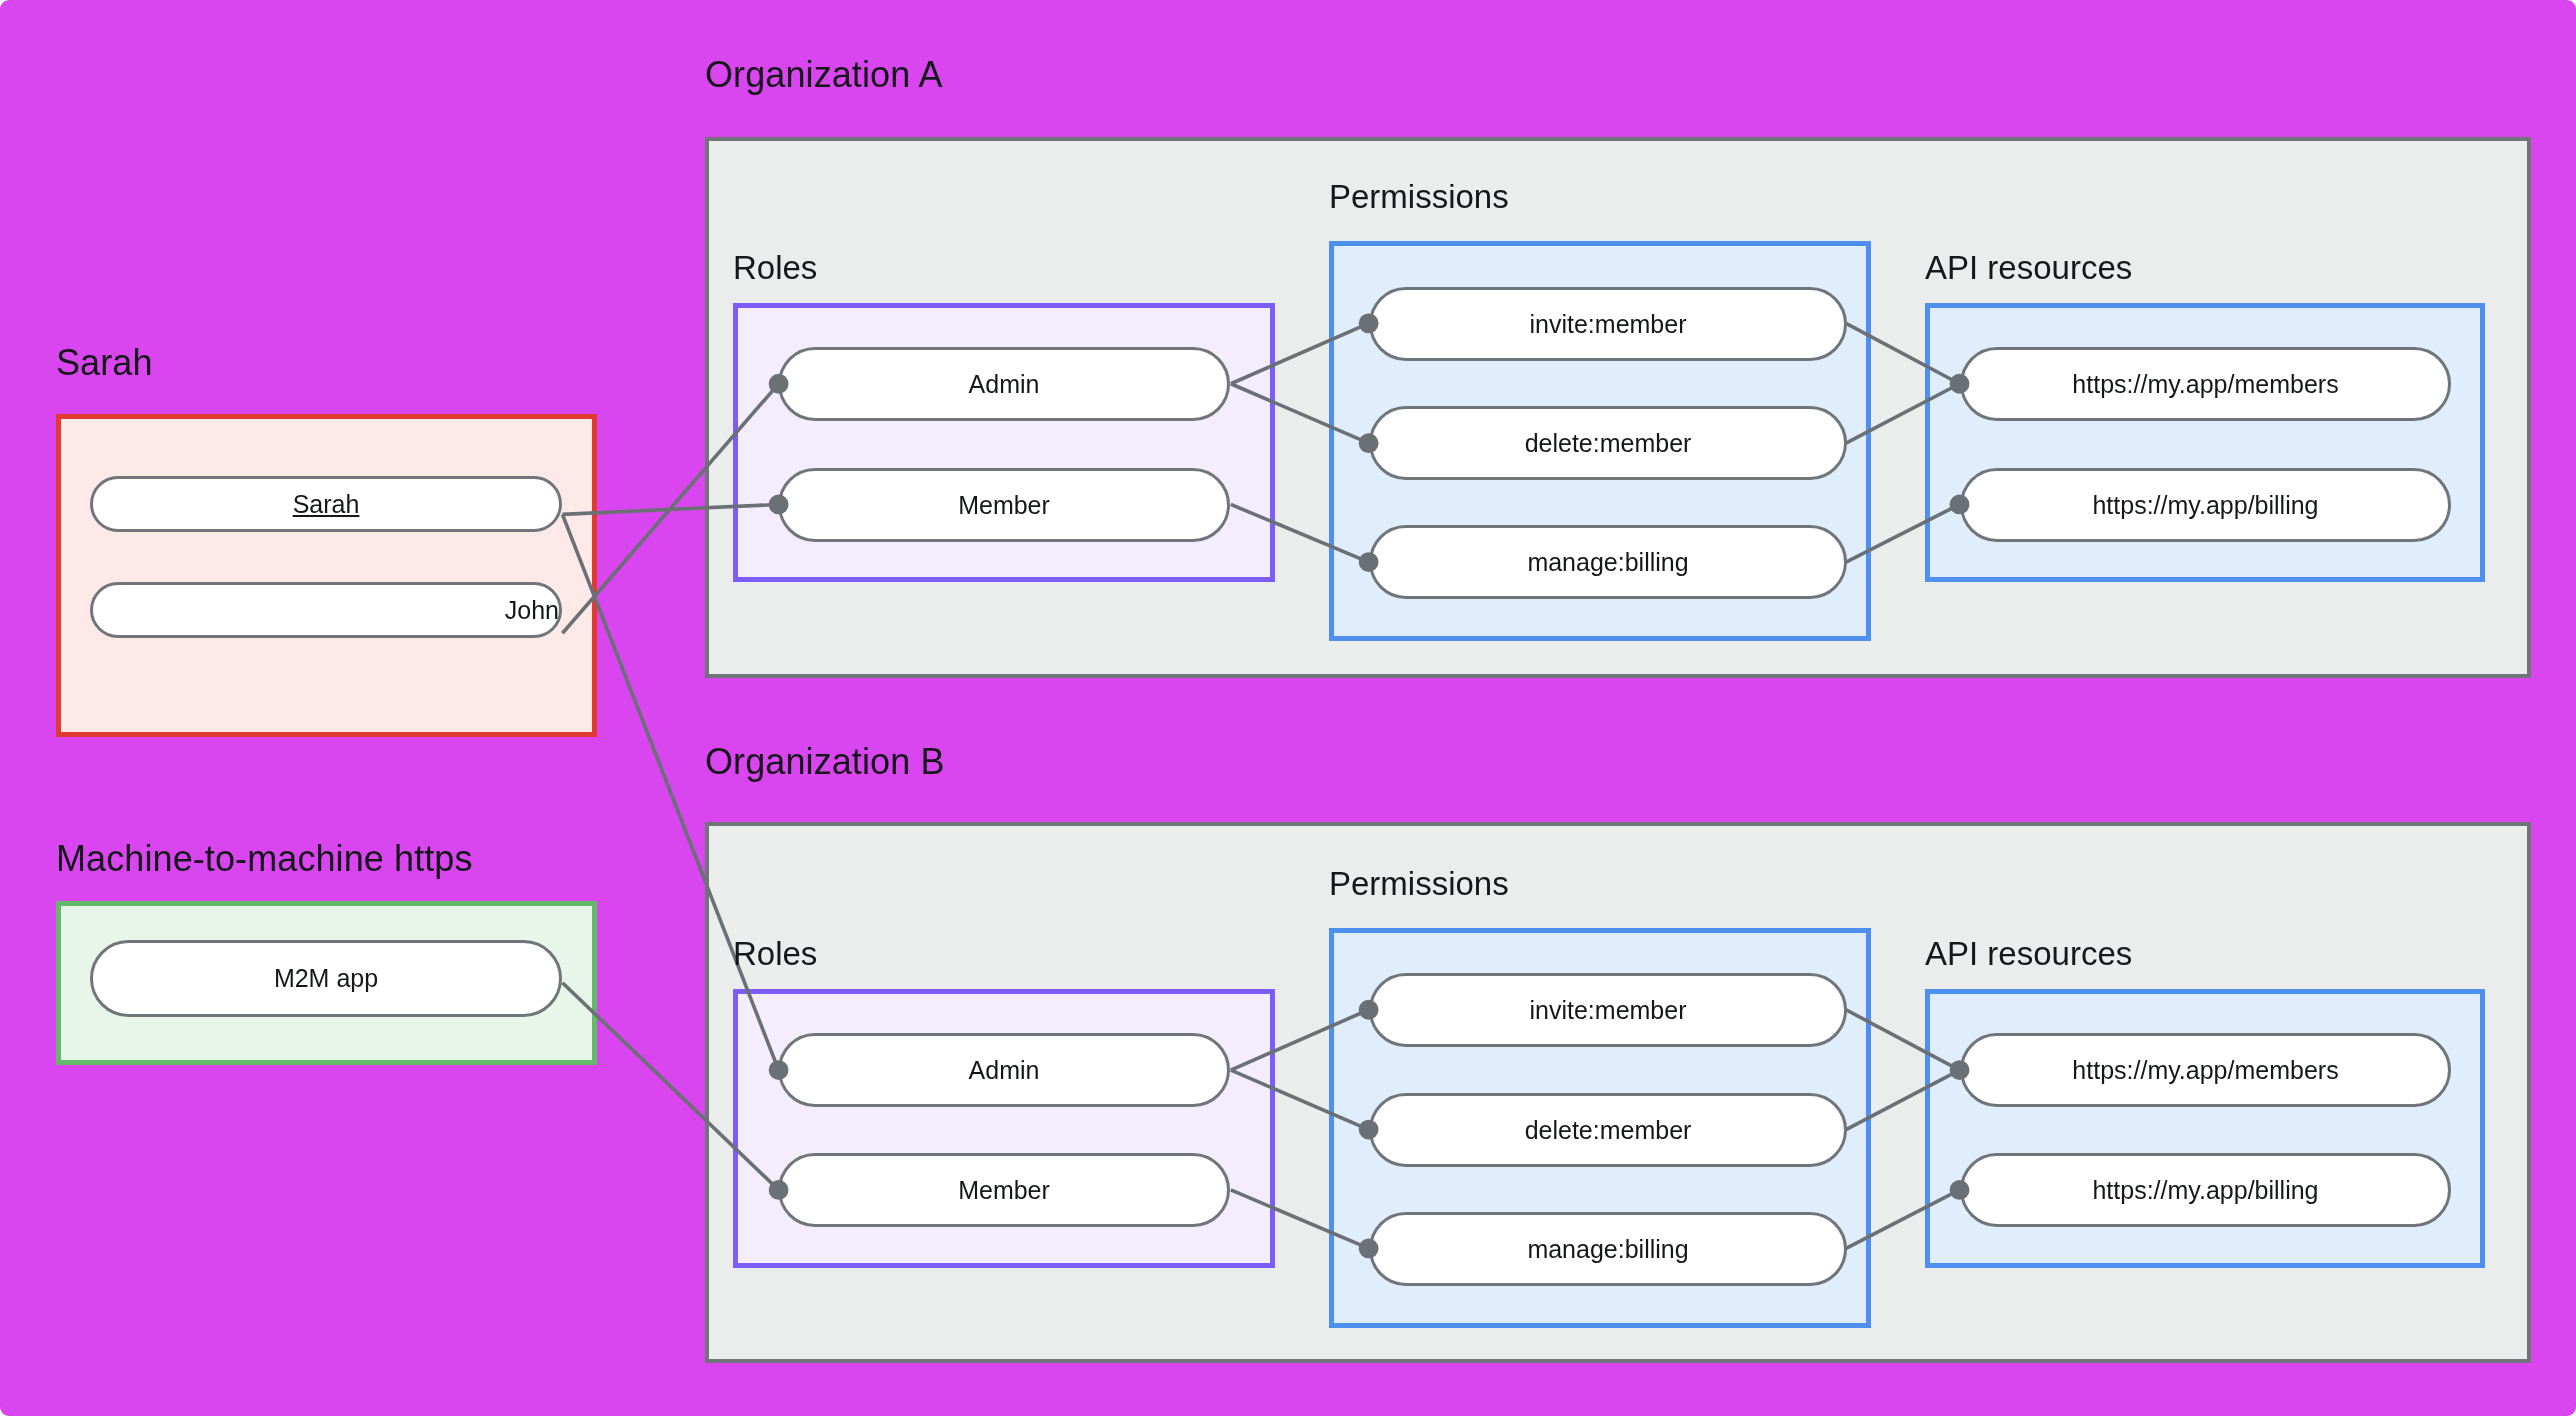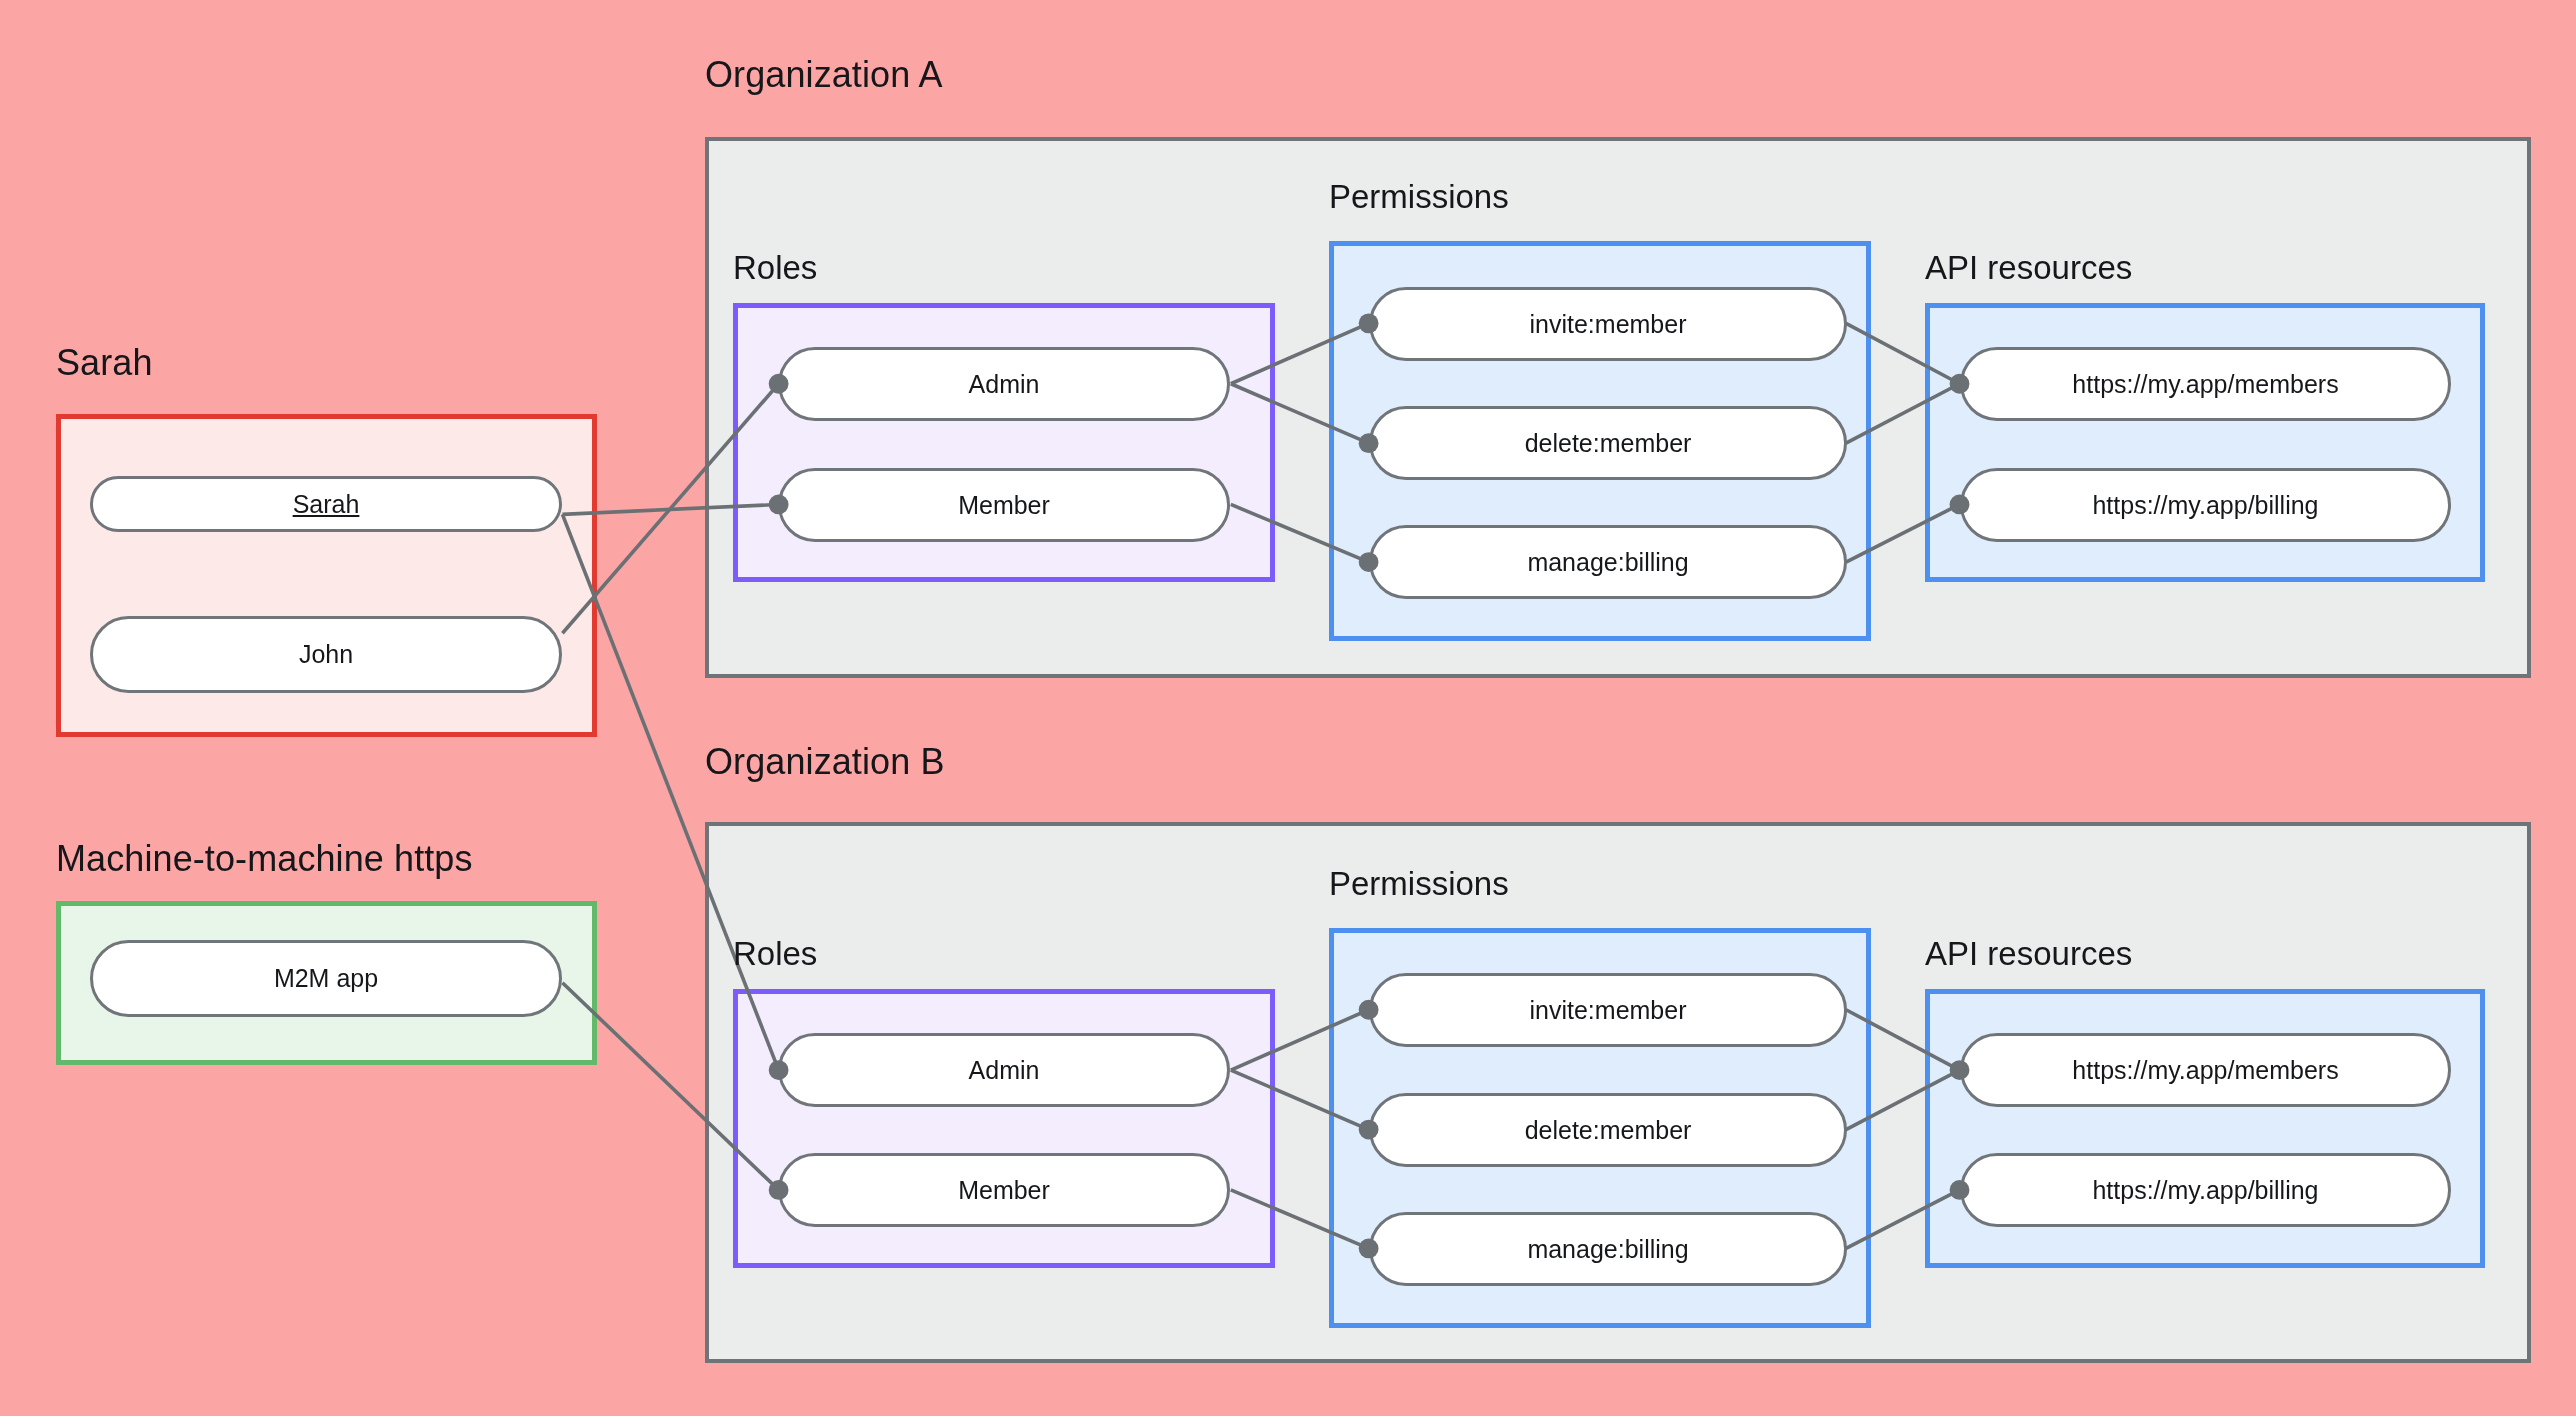--- a/index.html
+++ b/index.html
@@ -8,22 +8,23 @@
     background: #f7f8f8;
   }
   body {
     font-family: "Liberation Sans", sans-serif;
     -webkit-font-smoothing: antialiased;
   }
   #canvas {
     position: relative;
     width: 2576px;
     height: 1416px;
-    background: #fca5a5;
+    background: #d946ef;
     overflow: hidden;
+    border-radius: 9px;
   }
   .edges {
     position: absolute;
     left: 0; top: 0;
     width: 2576px;
     height: 1416px;
     pointer-events: none;
     z-index: 5;
   }
   .grp-title {
@@ -144,21 +145,21 @@
   </div>
   <div class="node" style="left:1960px; top:1153px; width:491px; height:74px;">
     <span>https://my.app/billing</span>
   </div>
 
   <div class="grp-title" style="left:56px; top:342px;">Sarah</div>
   <div class="pool red" style="left:56px; top:414px; width:541px; height:323px;"></div>
   <div class="node" style="left:90px; top:476px; width:472px; height:56px;text-decoration:underline;">
     <span>Sarah</span>
   </div>
-  <div class="node" style="left:90px; top:616px; width:472px; height:77px;">
+  <div class="node" style="left:90px; top:582px; width:472px; height:56px;justify-content:flex-end;">
     <span>John</span>
   </div>
 
   <div class="grp-title" style="left:56px; top:838px;">Machine-to-machine https</div>
   <div class="pool green" style="left:56px; top:901px; width:541px; height:164px;"></div>
   <div class="node" style="left:90px; top:940px; width:472px; height:77px;">
     <span>M2M app</span>
   </div>
 
   <svg class="edges" viewBox="0 0 2859 1572">

